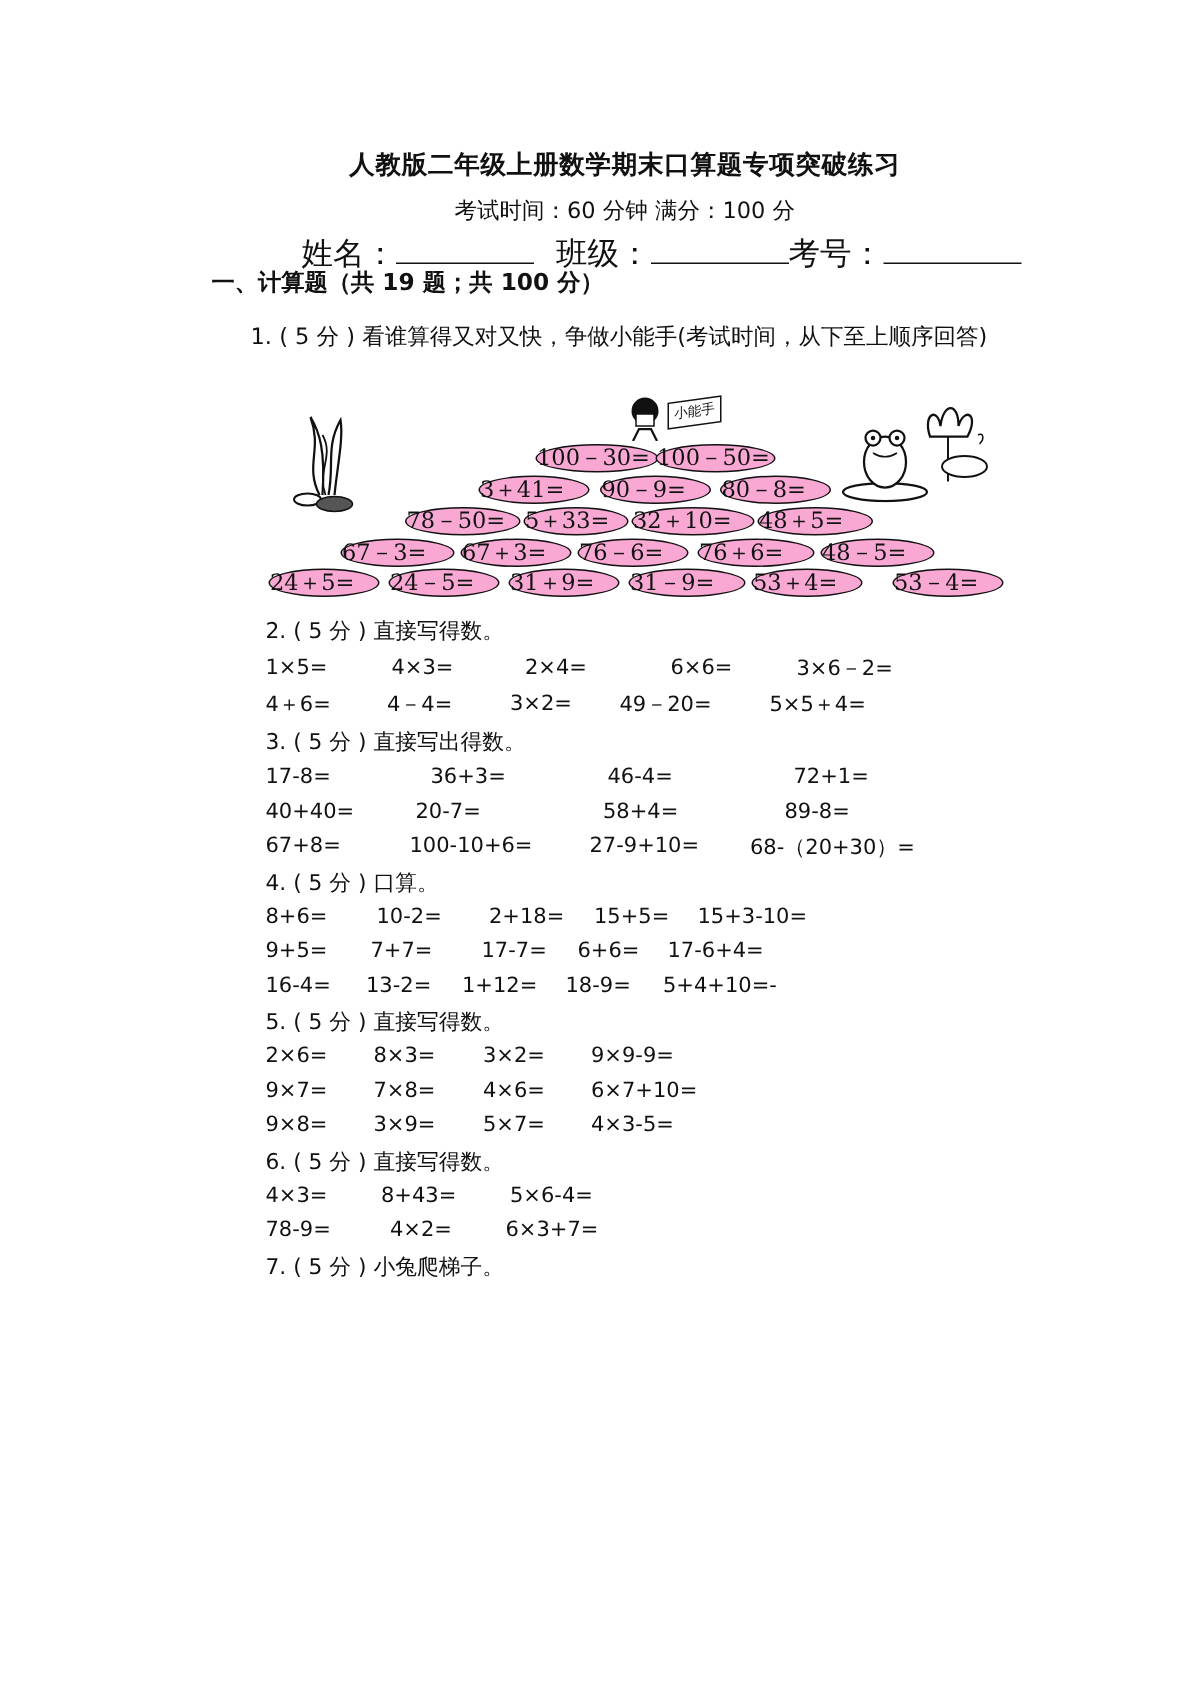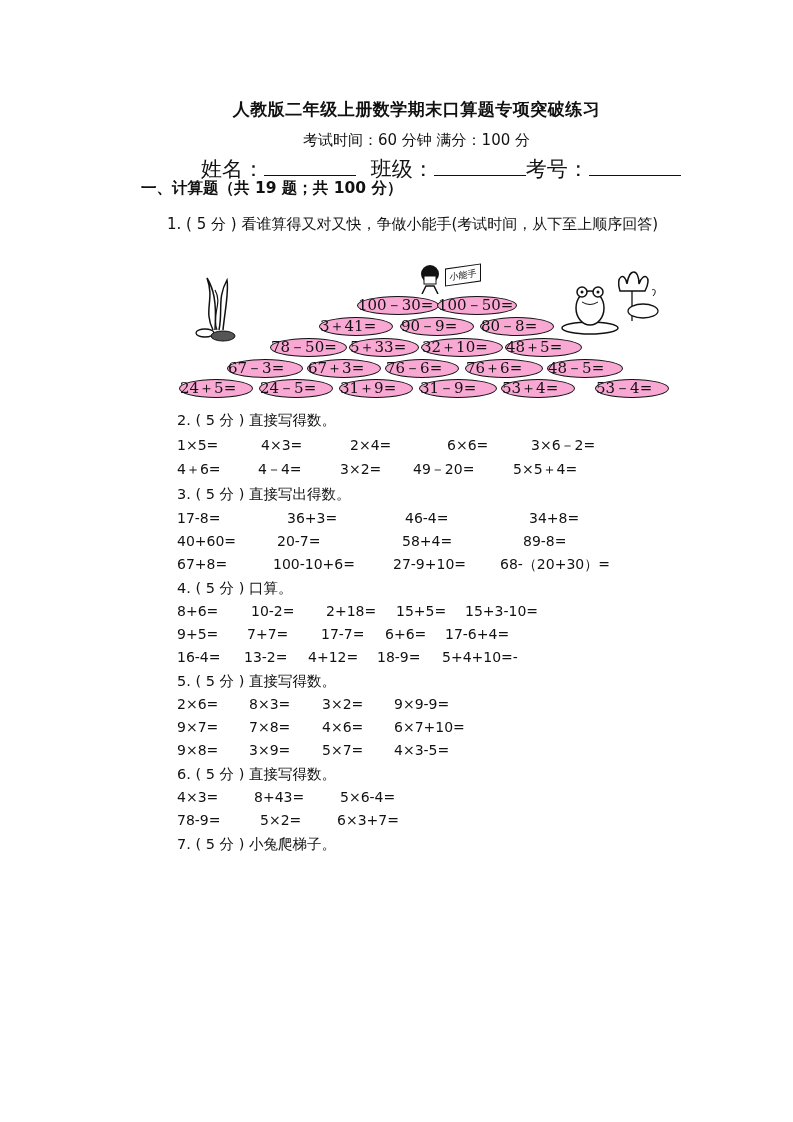--- a/index.html
+++ b/index.html
@@ -133,24 +133,24 @@
 
 <div class="abs qhead" style="top:485px">
   <span>3.</span>
   <span>( 5 分 )</span>
   <span>直接写出得数。</span>
 </div>
 <div class="abs row" style="top:510px">
   <span style="left:0">17-8=</span>
   <span style="left:110px">36+3=</span>
   <span style="left:228px">46-4=</span>
-  <span style="left:352px">34+8=</span>
+  <span style="left:352px">72+1=</span>
 </div>
 <div class="abs row" style="top:533px">
-  <span style="left:0">40+60=</span>
+  <span style="left:0">40+40=</span>
   <span style="left:100px">20-7=</span>
   <span style="left:225px">58+4=</span>
   <span style="left:346px">89-8=</span>
 </div>
 <div class="abs row" style="top:556px">
   <span style="left:0">67+8=</span>
   <span style="left:96px">100-10+6=</span>
   <span style="left:216px">27-9+10=</span>
   <span style="left:323px">68-（20+30）=</span>
 </div>
@@ -170,21 +170,21 @@
 <div class="abs row" style="top:626px">
   <span style="left:0">9+5=</span>
   <span style="left:70px">7+7=</span>
   <span style="left:144px">17-7=</span>
   <span style="left:208px">6+6=</span>
   <span style="left:268px">17-6+4=</span>
 </div>
 <div class="abs row" style="top:649px">
   <span style="left:0">16-4=</span>
   <span style="left:67px">13-2=</span>
-  <span style="left:131px">4+12=</span>
+  <span style="left:131px">1+12=</span>
   <span style="left:200px">18-9=</span>
   <span style="left:265px">5+4+10=-</span>
 </div>
 
 <div class="abs qhead" style="top:672px">
   <span>5.</span>
   <span>( 5 分 )</span>
   <span>直接写得数。</span>
 </div>
 <div class="abs row" style="top:696px">
@@ -211,21 +211,21 @@
   <span>( 5 分 )</span>
   <span>直接写得数。</span>
 </div>
 <div class="abs row" style="top:789px">
   <span style="left:0">4×3=</span>
   <span style="left:77px">8+43=</span>
   <span style="left:163px">5×6-4=</span>
 </div>
 <div class="abs row" style="top:812px">
   <span style="left:0">78-9=</span>
-  <span style="left:83px">5×2=</span>
+  <span style="left:83px">4×2=</span>
   <span style="left:160px">6×3+7=</span>
 </div>
 
 <div class="abs qhead" style="top:835px">
   <span>7.</span>
   <span>( 5 分 )</span>
   <span>小兔爬梯子。</span>
 </div>
 
 </body></html>

